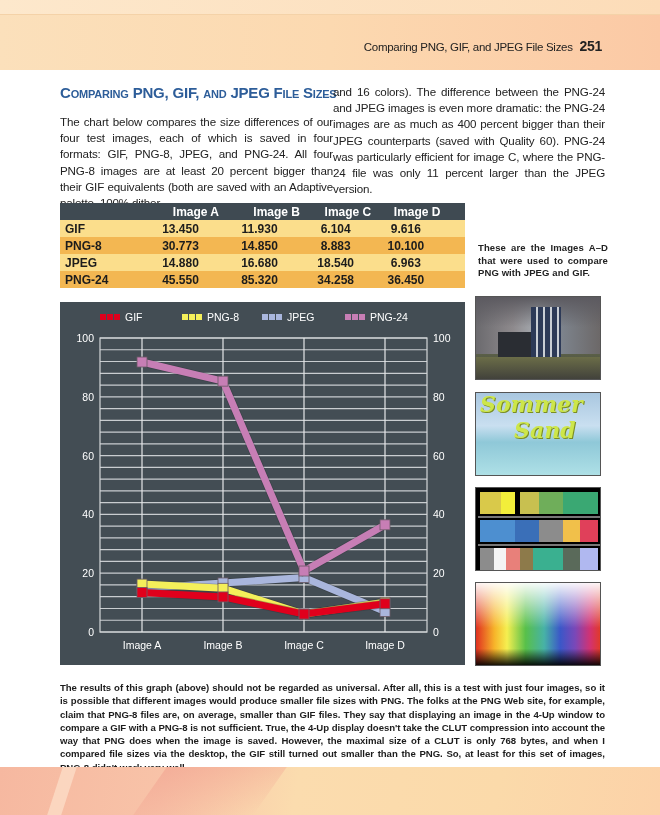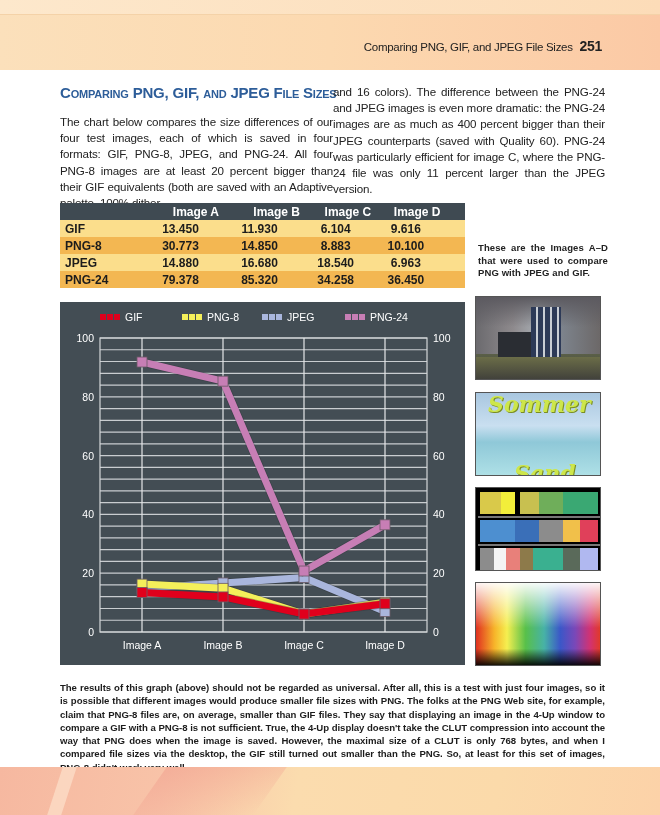--- a/index.html
+++ b/index.html
@@ -138,21 +138,21 @@
     <tr class="r-light">
       <td class="rowlabel">JPEG</td>
       <td>14.880</td>
       <td>16.680</td>
       <td>18.540</td>
       <td>6.963</td>
       <td></td>
     </tr>
     <tr class="r-dark">
       <td class="rowlabel">PNG-24</td>
-      <td>79.378</td>
+      <td>45.550</td>
       <td>85.320</td>
       <td>34.258</td>
       <td>36.450</td>
       <td></td>
     </tr>
   </tbody>
 </table>
 
 <div class="caption-right">These are the Images A–D that were used to compare PNG with JPEG and GIF.</div>
 
@@ -248,22 +248,22 @@
     </svg>
 </div>
 
 <div class="thumb thumb-a">
   <div class="sky"></div>
   <div class="bldg2"></div>
   <div class="bldg"></div>
   <div class="ground"></div>
 </div>
 <div class="thumb thumb-b">
-  <span style="left:12px;top:-2px;">Sommer</span>
-  <span style="left:38px;top:24px;margin-top:43px;">Sand</span>
+  <span style="left:4px;top:-2px;">Sommer</span>
+  <span style="left:38px;top:24px;">Sand</span>
 </div>
 <div class="thumb thumb-c">
   <div class="band" style="top:4px;background:linear-gradient(90deg,#d9c94a 0 18%,#f2ee3a 18% 30%,#000 30% 34%,#c8c050 34% 50%,#6fae5a 50% 70%,#3aa873 70% 100%);"></div>
   <div class="line" style="top:28px;"></div>
   <div class="band" style="top:32px;background:linear-gradient(90deg,#4d8fd0 0 30%,#3a6fb8 30% 50%,#8c8c8c 50% 70%,#f1c04a 70% 85%,#e0405a 85% 100%);"></div>
   <div class="line" style="top:56px;"></div>
   <div class="band" style="top:60px;background:linear-gradient(90deg,#8c8c8c 0 12%,#f4f4f4 12% 22%,#e8807a 22% 34%,#8d7a4a 34% 45%,#3ab090 45% 70%,#5a6a5a 70% 85%,#b0b8f0 85% 100%);"></div>
 </div>
 <div class="thumb thumb-d"></div>
 

